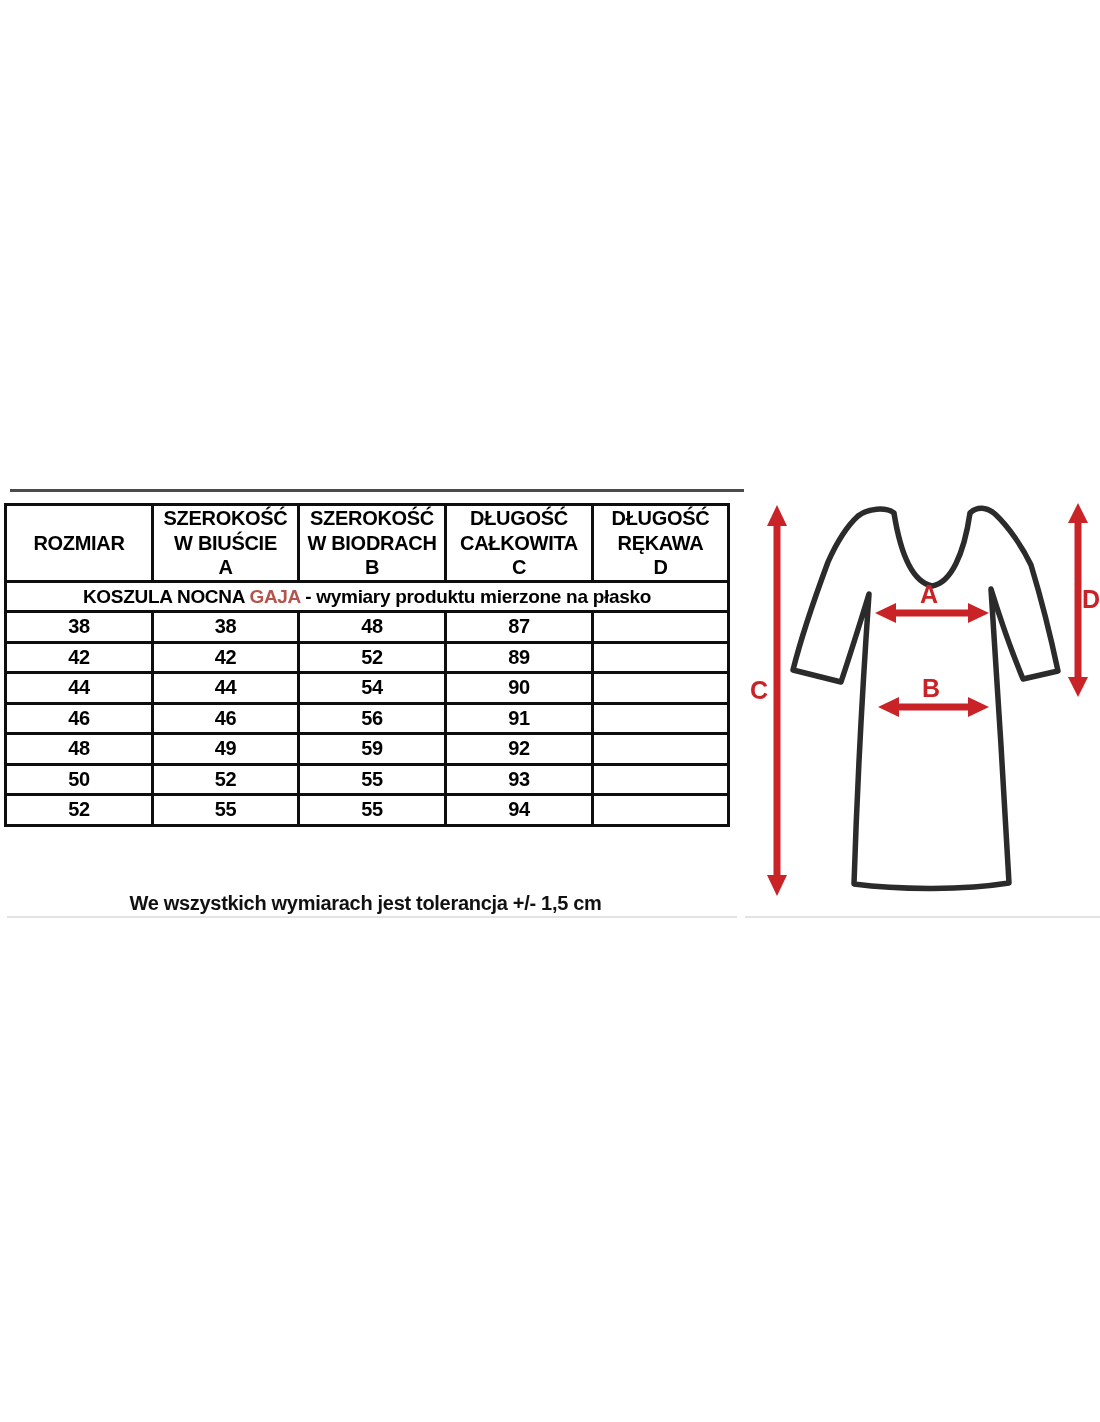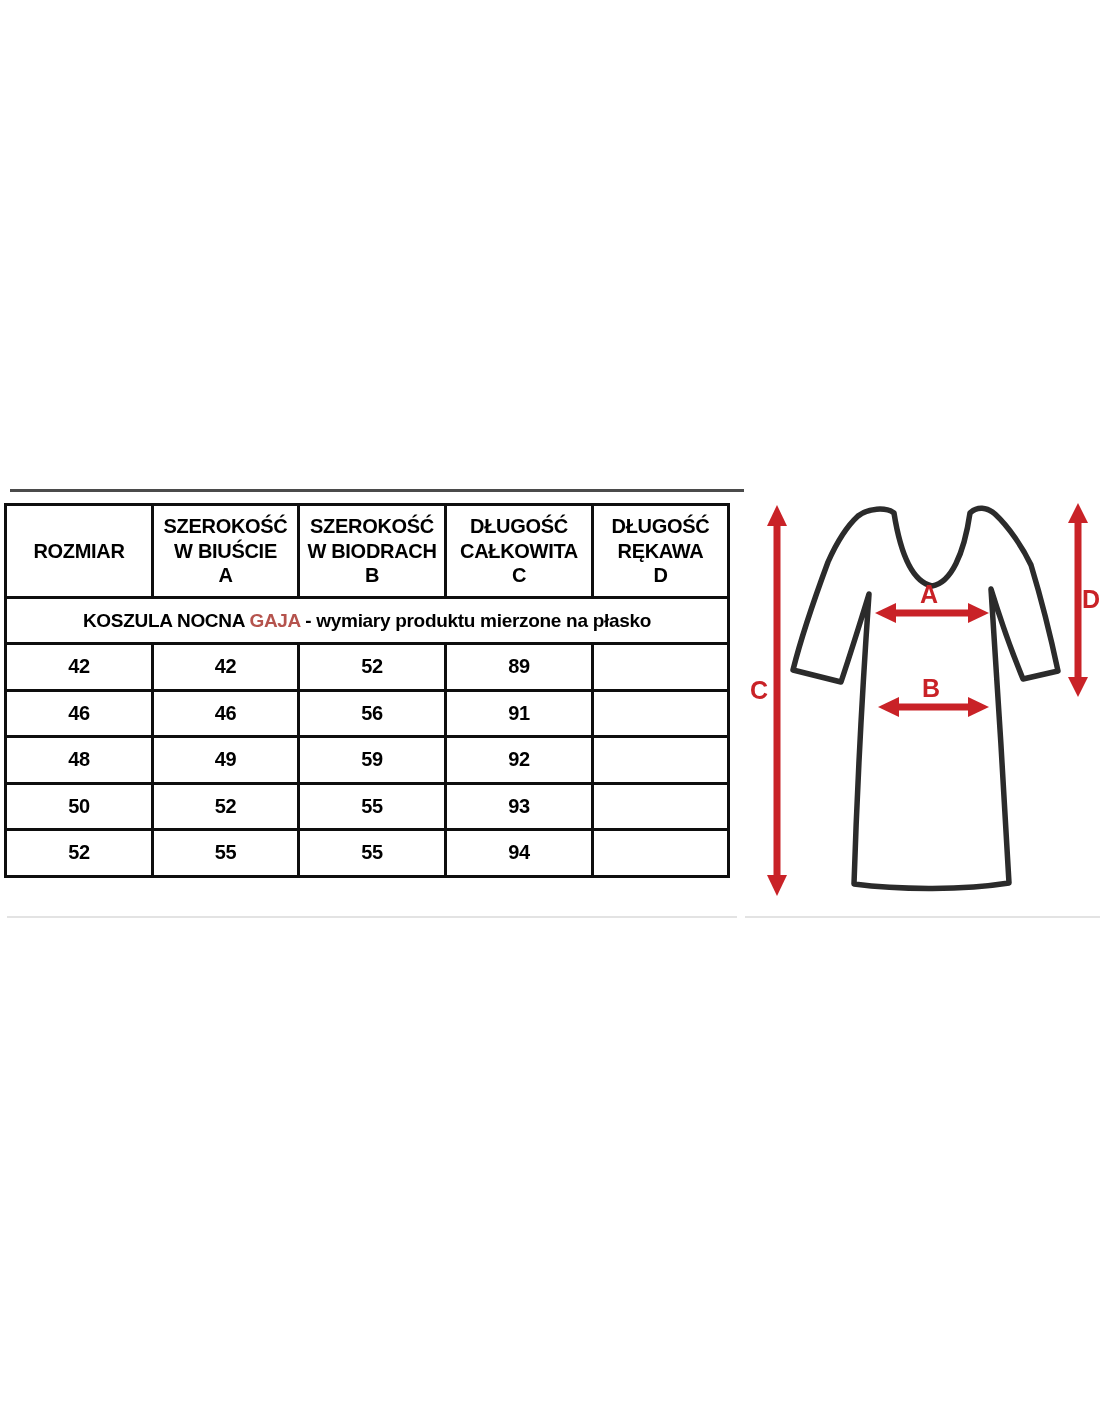--- a/index.html
+++ b/index.html
@@ -28,21 +28,21 @@
 
   
   #size-table{
     position:absolute;left:4px;top:503px;width:723px;
     border-collapse:collapse;table-layout:fixed;
     color:#000;
   }
   #size-table th,#size-table td{
     border:3px solid var(--table-border);
     text-align:center;vertical-align:middle;
-    padding:8px 2px;
+    padding:0 2px;
     font-weight:bold;
     letter-spacing:-0.3px;
   }
   #size-table .title-row td{
     height:27px;
     font-size:19px;
   }
   #size-table thead th{
     height:74px;
     font-size:20px;
@@ -112,27 +112,41 @@
         <th>DŁUGOŚĆ
 CAŁKOWITA
 C</th>
         <th>DŁUGOŚĆ
 RĘKAWA
 D</th>
       </tr>
     </thead>
     <tbody id="size-table-body">
         <tr>
+          <td>38</td>
+          <td>38</td>
+          <td>48</td>
+          <td>87</td>
+          <td></td>
+        </tr>
+        <tr>
           <td>42</td>
           <td>42</td>
           <td>52</td>
           <td>89</td>
           <td></td>
         </tr>
         <tr>
+          <td>44</td>
+          <td>44</td>
+          <td>54</td>
+          <td>90</td>
+          <td></td>
+        </tr>
+        <tr>
           <td>46</td>
           <td>46</td>
           <td>56</td>
           <td>91</td>
           <td></td>
         </tr>
         <tr>
           <td>48</td>
           <td>49</td>
           <td>59</td>
@@ -149,20 +163,21 @@
         <tr>
           <td>52</td>
           <td>55</td>
           <td>55</td>
           <td>94</td>
           <td></td>
         </tr>
       </tbody>
   </table>
 
+  <div id="footer-note">We wszystkich wymiarach jest tolerancja +/- 1,5 cm</div>
 
   <div id="faint-rule-left" class="faint-rule"></div>
   <div id="faint-rule-right" class="faint-rule"></div>
 
   <svg id="diagram" viewBox="740 490 360 440" xmlns="http://www.w3.org/2000/svg">
 
     <path class="dress-outline" d="M 894 513
          C 901 557, 913 582, 932 586
          C 951 583, 964 554, 970 513
          C 977 506, 987 507, 995 514

